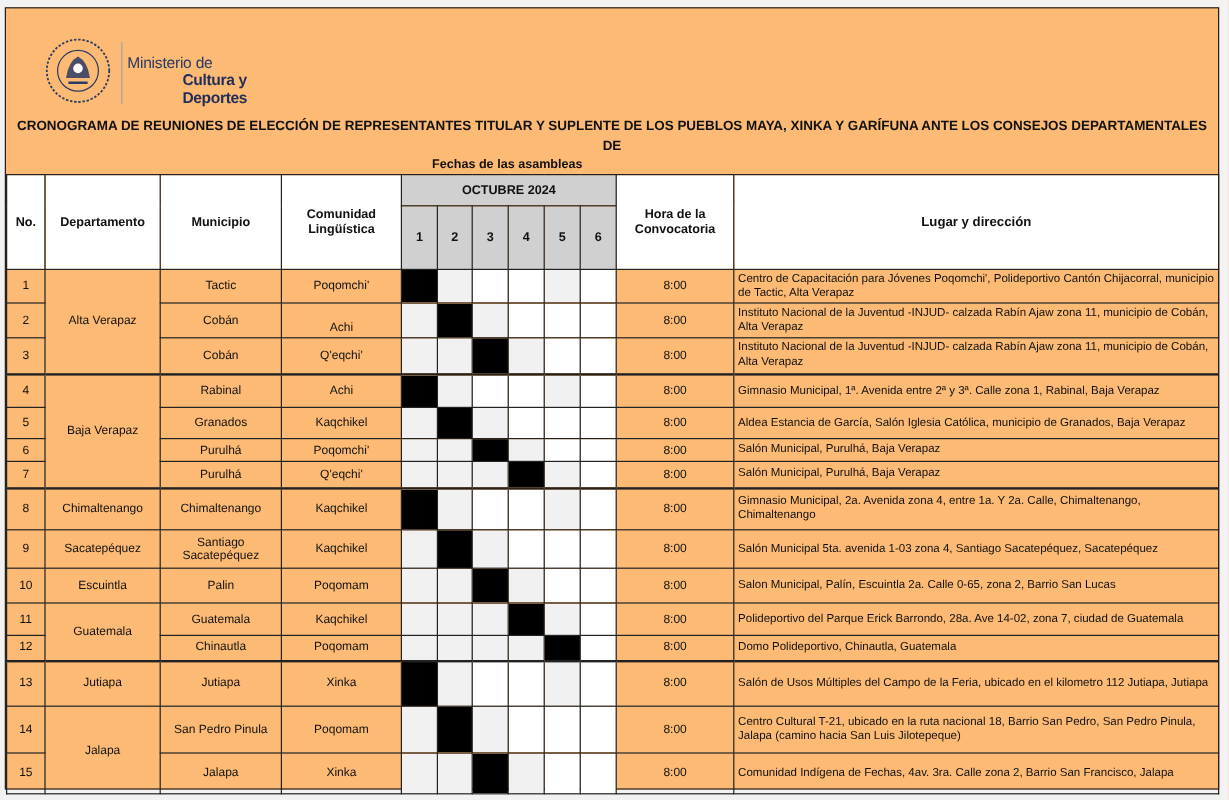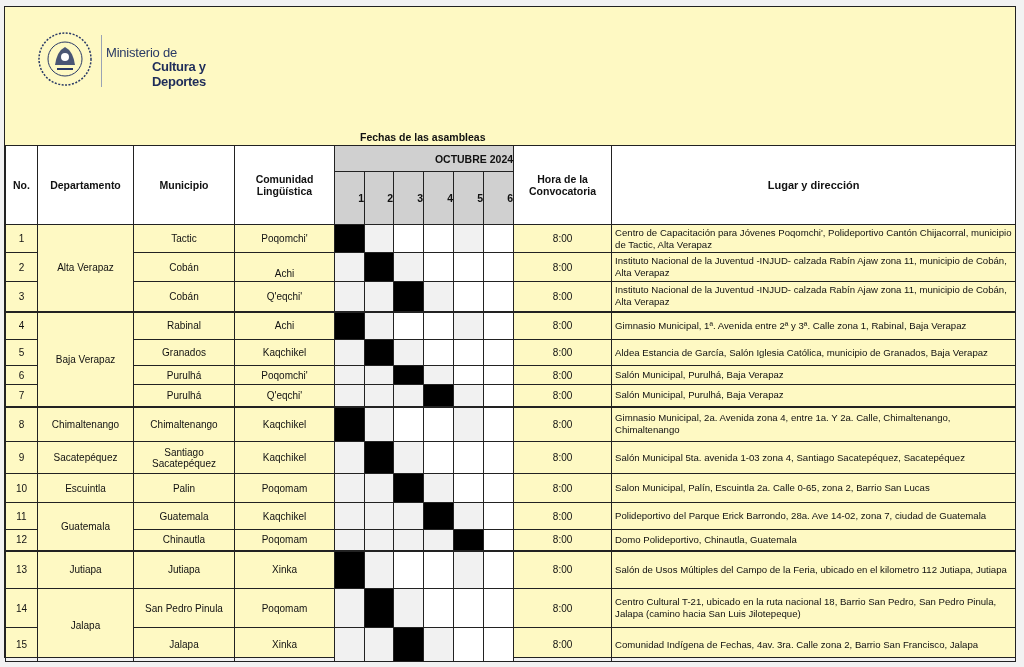--- a/index.html
+++ b/index.html
@@ -1,28 +1,28 @@
 <!DOCTYPE html>
 <html><head>
 <meta charset="utf-8">
 <style>
   html, body { margin:0; padding:0; }
   body { width:1024px; height:667px; background:#f2f2f2; position:relative; overflow:hidden; font-family:"Liberation Sans", sans-serif; color:#111; }
-  .page { position:absolute; left:4px; top:6px; width:1012px; height:652px; background:#fef9c3; border:1.5px solid #222; box-sizing:border-box; }
+  .page { position:absolute; left:4px; top:6px; width:1012px; height:652px; background:#fdba74; border:1.5px solid #222; box-sizing:border-box; }
   .logo { position:absolute; left:30px; top:24px; width:200px; height:60px; }
   .seal { position:absolute; left:2px; top:0; width:56px; height:56px; }
   .logo-divider { position:absolute; left:66px; top:4px; width:1px; height:52px; background:#9aa3b5; }
   .logo-line1 { position:absolute; left:71px; top:14px; font-size:13px; color:#2a3a66; letter-spacing:-0.2px; }
   .logo-line2 { position:absolute; left:71px; top:28px; font-size:13px; font-weight:bold; color:#1f2d5a; letter-spacing:-0.3px;margin-left:46px; }
   .title { position:absolute; left:0; top:90px; width:1010px; text-align:center; font-family:"Liberation Sans", sans-serif; font-weight:bold; font-size:11.2px; line-height:17px; }
   .subtitle { position:absolute; left:355px; top:124px; font-weight:bold; font-size:10.5px; }
   table { position:absolute; left:0; top:138px; border-collapse:collapse; table-layout:fixed; width:1010px; }
   td, th { border:1.3px solid #222; font-size:10px; text-align:center; vertical-align:middle; padding:0; overflow:hidden; }
   th { font-weight:bold; font-size:10.5px; background:#fff; }
-  th.grey { background:#d0d0d0;text-align:right; }
+  th.grey { background:#d0d0d0; }
   td.lugar { text-align:left; padding-left:3px; line-height:12px; font-size:9.6px; }
   td.day { background:#fff; }
   td.day.light { background:#f1f1f1; }
   td.day.on { background:#000; }
   td.com-low { vertical-align:bottom; padding-bottom:2px; }
   tr.thick td { border-top:2.2px solid #222; }
 </style>
 </head>
 <body>
 
@@ -34,20 +34,21 @@
       <path d="M18 34 Q20 20 28 16 Q36 20 38 34 Z" fill="#2a3a66" opacity="0.85"></path>
       <path d="M20 38 L36 38" stroke="#2a3a66" stroke-width="2"></path>
       <circle cx="28" cy="26" r="4" fill="#fff"></circle>
     </svg>
     <div class="logo-divider"></div>
     <div class="logo-line1">Ministerio de</div>
     <div class="logo-line2">Cultura y Deportes</div>
   </div>
 
   <div class="title">
+    <div>CRONOGRAMA DE REUNIONES DE ELECCIÓN  DE REPRESENTANTES TITULAR Y SUPLENTE  DE LOS PUEBLOS MAYA, XINKA Y GARÍFUNA ANTE LOS CONSEJOS DEPARTAMENTALES DE</div>
   </div>
   <div class="subtitle">Fechas de las asambleas</div>
 
   <table>
     <colgroup>
       <col style="width:32px">
         <col style="width:96px">
         <col style="width:101px">
         <col style="width:100px">
       <col style="width:30px">

